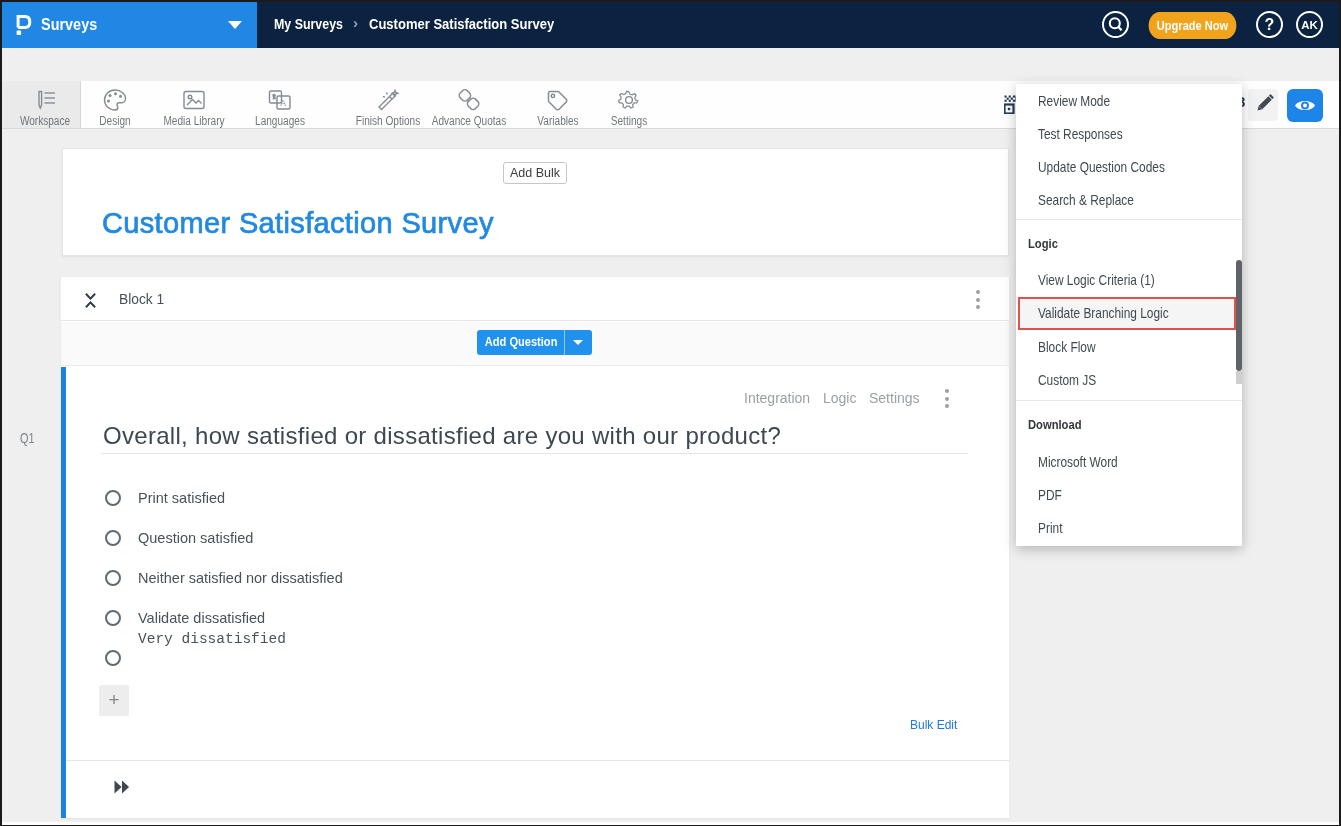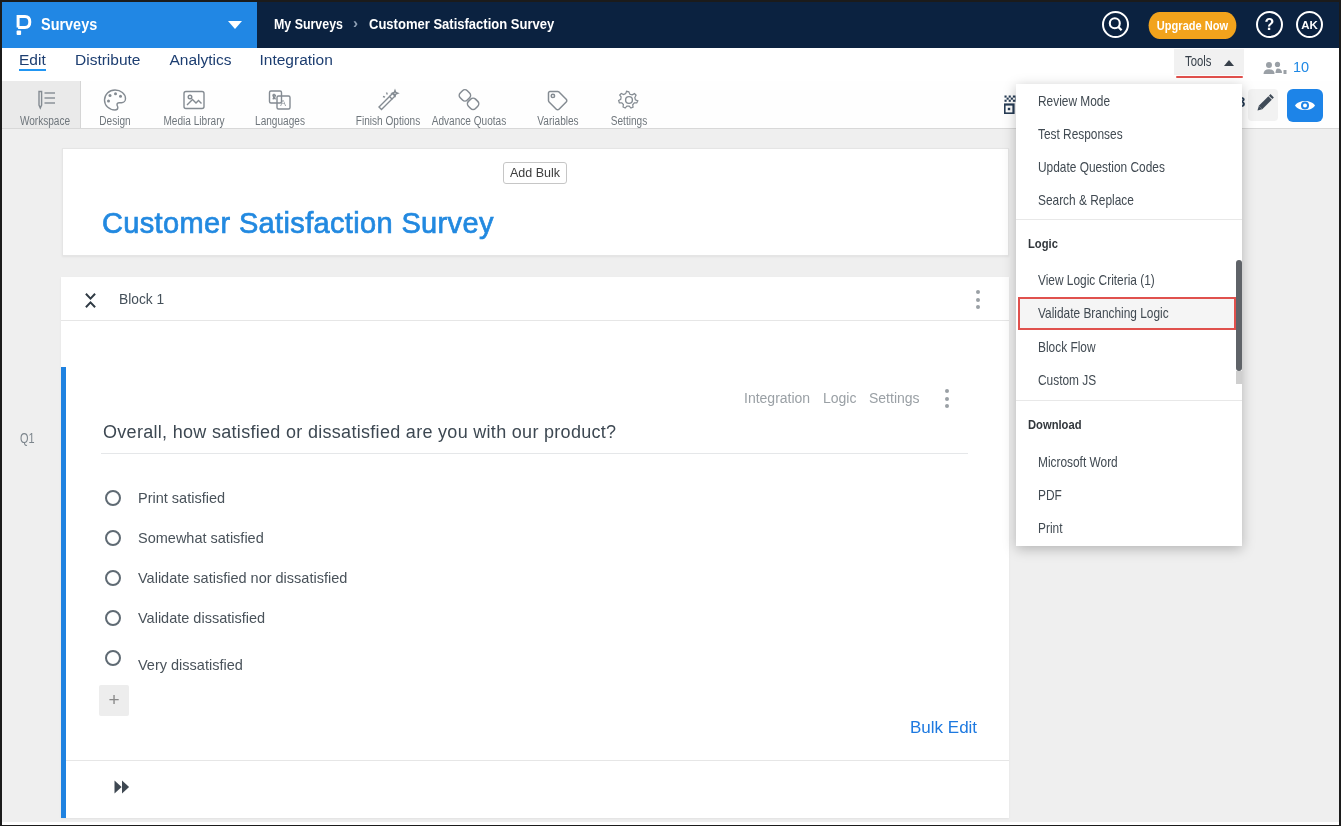--- a/index.html
+++ b/index.html
@@ -61,26 +61,26 @@
 #addqbtn { position:absolute; left:416px; top:8px; width:115px; height:25px; background:#2191ee; border-radius:3px; color:#fff; overflow:hidden; }
 #addqtxt { position:absolute; left:0; top:0; width:87px; height:25px; font-size:13.5px; font-weight:bold; text-align:center; line-height:24px; white-space:nowrap; transform:scaleX(0.82); transform-origin:50% 50%; }
 #addqdiv { position:absolute; left:87px; top:0; width:1px; height:25px; background:rgba(255,255,255,0.5); }
 #addqcaret { position:absolute; left:96px; top:10px; width:0; height:0; border-left:5px solid transparent; border-right:5px solid transparent; border-top:5.5px solid #fff; }
 
 #qsection { position:absolute; left:0; top:90px; width:100%; height:451px; background:#fff; }
 #bluebar { position:absolute; left:0; top:0; width:4.5px; height:451px; background:#1f82e0; }
 #q1label { position:absolute; left:-41px; top:63px; font-size:14px; color:#7c858c; transform:scaleX(0.78); transform-origin:0 50%; }
 .qlink { position:absolute; top:23px; font-size:14px; color:#9aa0a5; }
 #q-dots { left:884px; top:22px; }
-#qtext { position:absolute; left:42px; top:55px; font-size:18px; color:#3d4852; letter-spacing:0.3px; }
+#qtext { position:absolute; left:42px; top:55px; font-size:24px; color:#3d4852; letter-spacing:0.3px; }
 #qline { position:absolute; left:40px; top:86px; width:867px; height:1px; background:#e5e7e9; }
 .radio { position:absolute; left:44px; width:16px; height:16px; border:2px solid #5f6a73; border-radius:50%; }
 .rlabel { position:absolute; left:77px; font-size:14.5px; color:#49525a; }
 #plusbtn { position:absolute; left:38px; top:318px; width:30px; height:31px; background:#ededed; border-radius:2px; color:#8a8a8a; font-size:19px; text-align:center; line-height:29px; font-weight:400; }
-#bulkedit { position:absolute; left:849px; top:351px; font-size:17px; color:#1d79e0; }
+#bulkedit { position:absolute; left:849px; top:351px; font-size:12px; color:#1d79e0; }
 #qfootline { position:absolute; left:4.5px; top:393px; width:943px; height:1px; background:#e6e6e6; }
 #skipicon { position:absolute; left:53px; top:413px; }
 
 
 #menu { position:absolute; left:1016px; top:84px; width:226px; height:462px; background:#fff; box-shadow:0 3px 12px rgba(0,0,0,0.25); z-index:50; }
 .mitem { position:absolute; left:22px; font-size:14.5px; color:#414a52; white-space:nowrap; transform:scaleX(0.82); transform-origin:0 50%; }
 .mhead { position:absolute; left:12px; font-size:13.5px; color:#32373c; font-weight:bold; transform:scaleX(0.83); transform-origin:0 50%; white-space:nowrap; }
 .mdiv { position:absolute; left:0; width:100%; height:1px; background:#e8e8e8; }
 #mhl { position:absolute; left:2px; top:212.5px; width:218px; height:33.5px; background:#f5f5f5; border:2px solid #e0514d; }
 #mscroll { position:absolute; left:219.5px; top:176px; width:6.5px; height:111px; background:#5f6368; border-radius:3px; z-index:52; }
@@ -106,39 +106,20 @@
       <svg width="23" height="23" viewBox="0 0 23 23" style="position:absolute;left:0;top:0;">
         <circle cx="10.8" cy="10.2" r="5" fill="none" stroke="#fff" stroke-width="2.1"></circle>
         <line x1="14.4" y1="14" x2="17.6" y2="17.2" stroke="#fff" stroke-width="2.3"></line>
       </svg>
     </div>
     <div id="upgrade">Upgrade Now</div>
     <div id="qmark">?</div>
     <div id="avatar">AK</div>
   </div>
 
-  <div id="tabbar">
-    <div class="tab" id="tab-edit">Edit</div>
-    <div class="tab" style="left:73px;">Distribute</div>
-    <div class="tab" style="left:167.5px;">Analytics</div>
-    <div class="tab" style="left:257.5px;">Integration</div>
-    <div id="toolsbtn">
-      <div id="toolstxt">Tools</div>
-      <div id="toolscaret"></div>
-    </div>
-    <div id="redline"></div>
-    <svg style="position:absolute;left:1260px;top:13px;" width="25" height="15" viewBox="0 0 25 15">
-      <circle cx="7" cy="4" r="3" fill="#9aa0a6"></circle>
-      <path d="M1.5 13 Q1.5 8.2 7 8.2 Q12.5 8.2 12.5 13 Z" fill="#9aa0a6"></path>
-      <circle cx="15.5" cy="3.4" r="2.6" fill="#9aa0a6"></circle>
-      <path d="M13.5 12 L13.5 11.5 Q14 7.4 15.5 7.4 Q20 7.4 20 12 Z" fill="#9aa0a6"></path>
-      <rect x="21.5" y="9" width="3" height="4" fill="#9aa0a6"></rect>
-    </svg>
-    <div id="people10">10</div>
-  </div>
 
   <div id="toolbar">
     <div id="wscell"></div>
     <div class="titem" style="left:13px;width:60px;">
       <svg class="ticon" width="26" height="24" viewBox="0 0 26 24">
         <g fill="none" stroke="#848b92" stroke-width="1.4">
           <path d="M7 3.5 L9.6 3.5 L9.6 17 L8.3 20 L7 17 Z"></path>
           <line x1="12.5" y1="5" x2="23" y2="5"></line>
           <line x1="12.5" y1="10" x2="23" y2="10"></line>
           <line x1="12.5" y1="15" x2="23" y2="15"></line>
@@ -272,43 +253,50 @@
           <path d="M0.9 15.2 L5.5 10.4 L10.1 15.2"></path>
         </g>
       </svg>
       <div id="blockname">Block 1</div>
       <div class="vdots" id="bh-dots">
           <span></span>
           <span></span>
           <span></span>
         </div>
     </div>
+    <div id="addqband">
+      <div id="addqbtn">
+        <div id="addqtxt">Add Question</div>
+        <div id="addqdiv"></div>
+        <div id="addqcaret"></div>
+      </div>
+    </div>
     <div id="qsection">
       <div id="bluebar"></div>
       <div id="q1label">Q1</div>
       <div class="qlink" style="left:683px;">Integration</div>
       <div class="qlink" style="left:762px;">Logic</div>
       <div class="qlink" style="left:808px;">Settings</div>
       <div class="vdots" id="q-dots">
           <span></span>
           <span></span>
           <span></span>
         </div>
       <div id="qtext">Overall, how satisfied or dissatisfied are you with our product?</div>
       <div id="qline"></div>
       <div class="radio" style="top:123px;"></div>
         <div class="rlabel" style="top:122.5px;">Print satisfied</div>
       <div class="radio" style="top:163px;"></div>
-        <div class="rlabel" style="top:162.5px;">Somewhat satisfied</div>
+        <div class="rlabel" style="top:162.5px;">Question satisfied</div>
       <div class="radio" style="top:203px;"></div>
-        <div class="rlabel" style="top:202.5px;">Validate satisfied nor dissatisfied</div>
+        <div class="rlabel" style="top:202.5px;">Neither satisfied nor dissatisfied</div>
       <div class="radio" style="top:243px;"></div>
         <div class="rlabel" style="top:242.5px;">Validate dissatisfied</div>
       <div class="radio" style="top:282.5px;"></div>
-        <div class="rlabel" style="top:290px;">Very dissatisfied</div>
+        <div class="rlabel" style="top:264px;font-family:Liberation Mono, monospace;">Very dissatisfied</div>
       <div id="plusbtn">+</div>
       <div id="bulkedit">Bulk Edit</div>
       <div id="qfootline"></div>
       <svg id="skipicon" width="16" height="14" viewBox="0 0 16 14">
         <path d="M0.5 0.5 L7.6 7 L0.5 13.5 Z" fill="#3f4852"></path>
         <path d="M8 0.5 L15.1 7 L8 13.5 Z" fill="#3f4852"></path>
       </svg>
     </div>
   </div>
 

